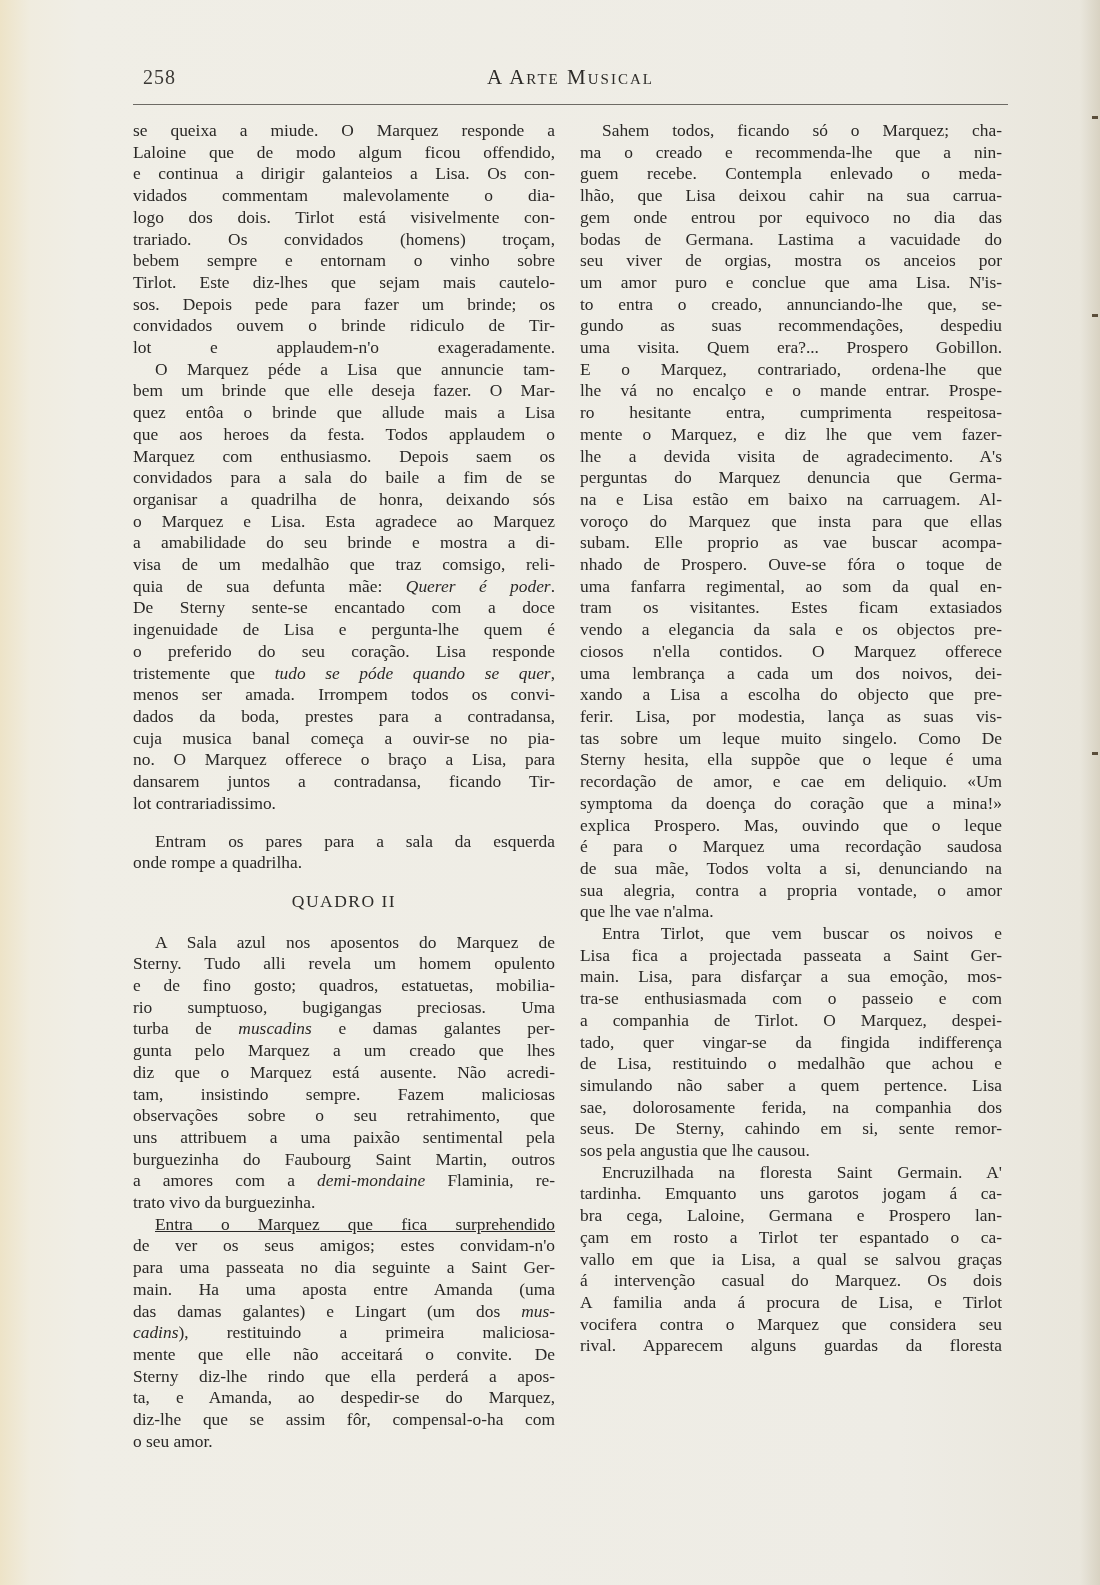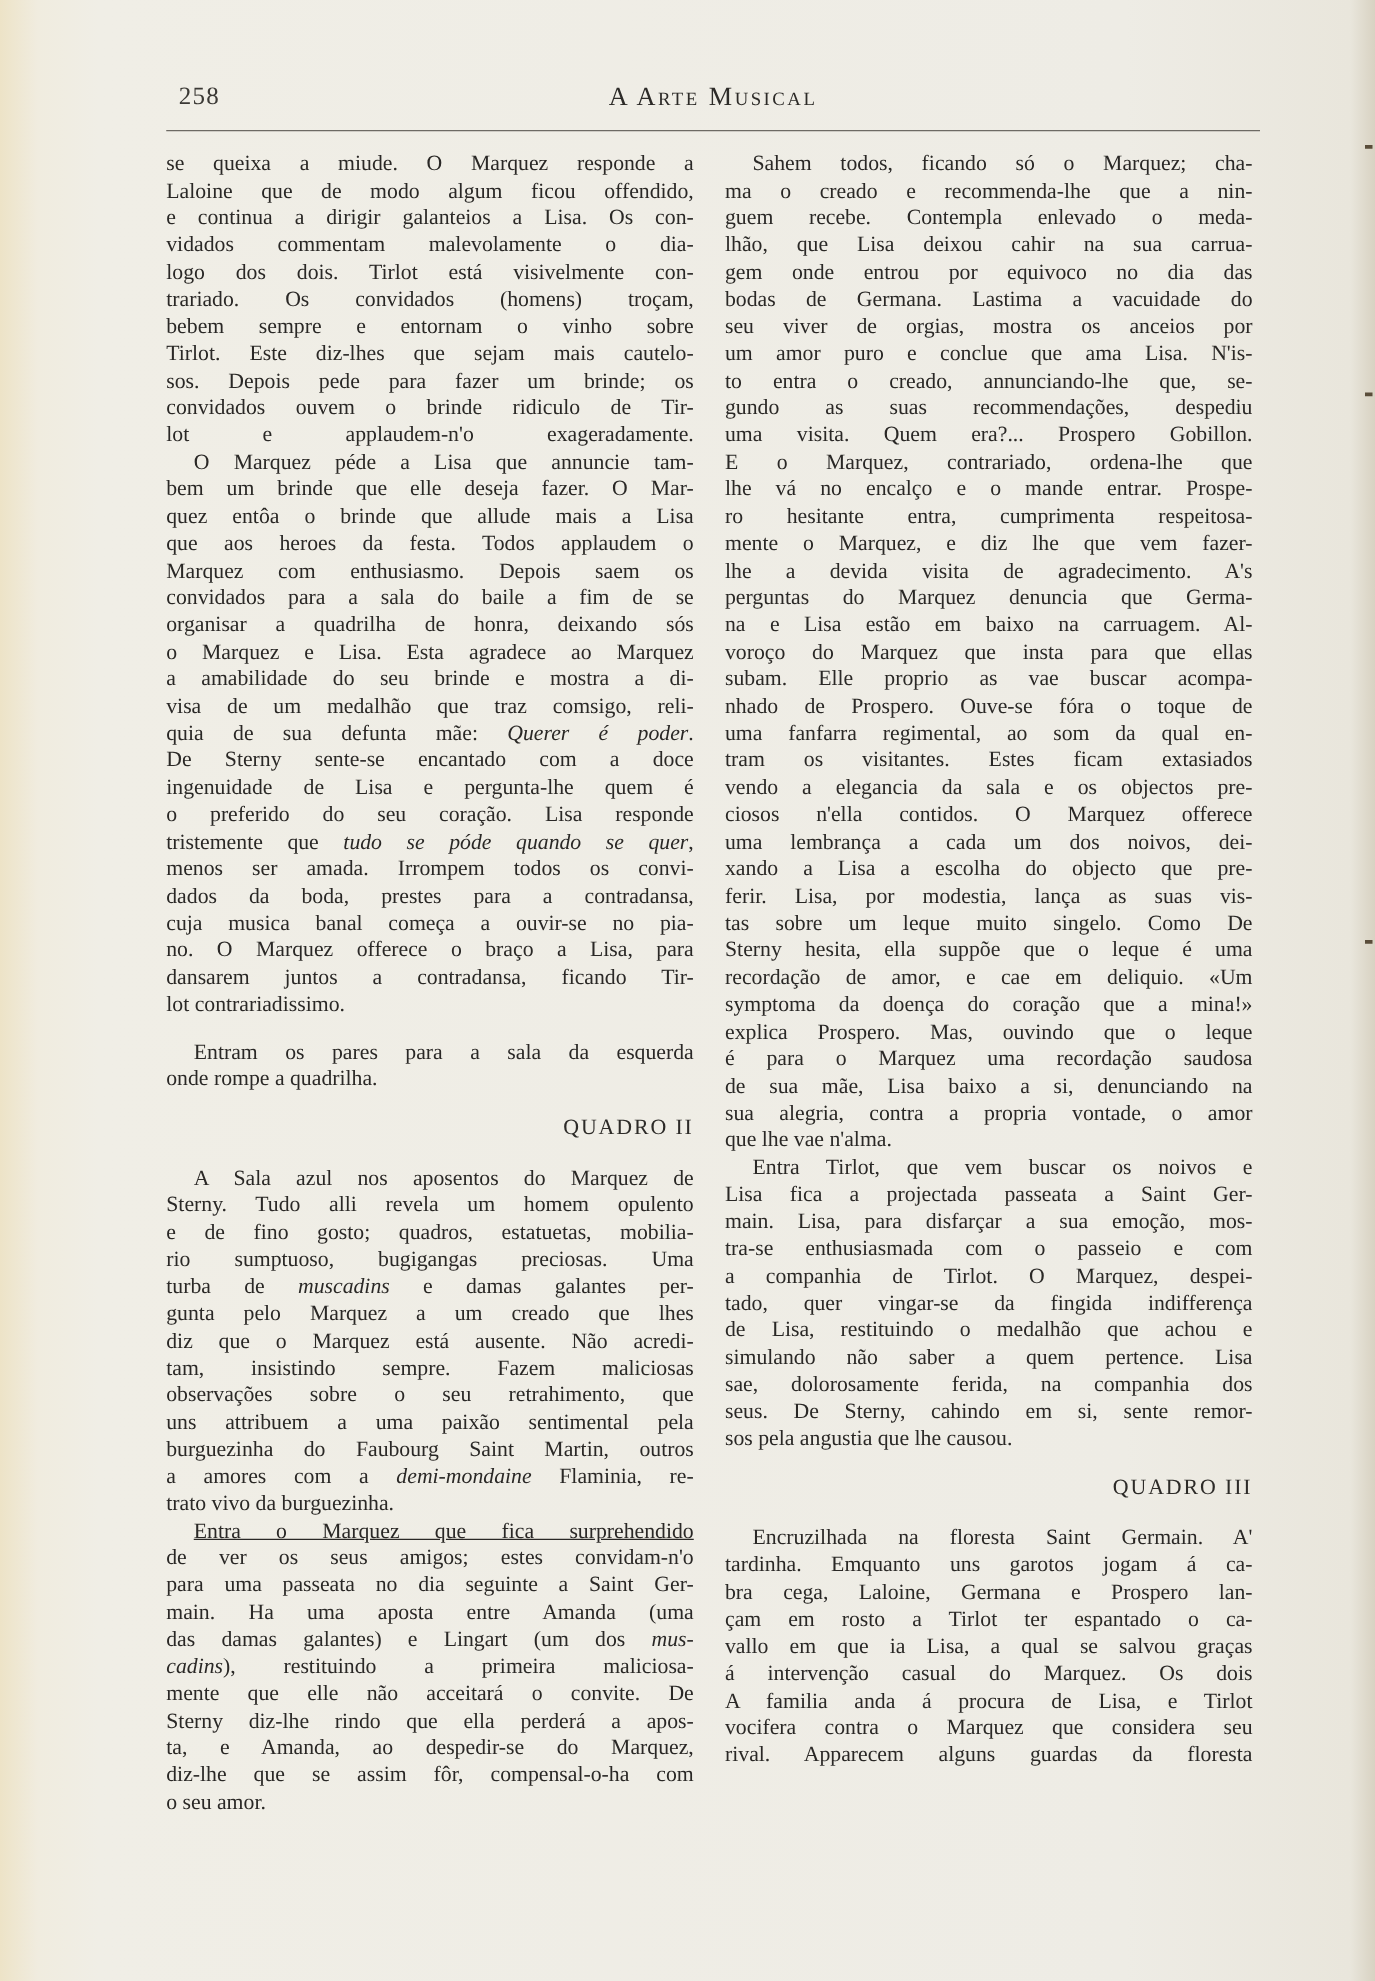--- a/index.html
+++ b/index.html
@@ -31,21 +31,21 @@
   .column {
     position: absolute; top: 120px; width: 422px;
     font-size: 17.4px; line-height: 21.7px; text-align: justify;
   }
   .col-left { left: 133px; }
   .col-right { left: 580px; }
   .column p { margin: 0; }
   .line { display: block; text-align: justify; text-align-last: justify; white-space: nowrap; }
   .line.last { text-align-last: left; }
   .section-heading {
-    text-align: right; font-size: 17.5px; letter-spacing: 1.5px;
+    text-align: center; font-size: 17.5px; letter-spacing: 1.5px;
     margin: 17px 0 19px 0; color: #2d2b28;
   }
   em { font-style: italic; }
   .edge-mark {
     position: absolute; right: 2px; width: 6px; height: 3px; background: #5a4d3a;
   }
 </style>
 </head>
 <body>
 
@@ -130,39 +130,38 @@
         <span class="line">ciosos n'ella contidos. O Marquez offerece</span>
         <span class="line">uma lembrança a cada um dos noivos, dei-</span>
         <span class="line">xando a Lisa a escolha do objecto que pre-</span>
         <span class="line">ferir. Lisa, por modestia, lança as suas vis-</span>
         <span class="line">tas sobre um leque muito singelo. Como De</span>
         <span class="line">Sterny hesita, ella suppõe que o leque é uma</span>
         <span class="line">recordação de amor, e cae em deliquio. «Um</span>
         <span class="line">symptoma da doença do coração que a mina!»</span>
         <span class="line">explica Prospero. Mas, ouvindo que o leque</span>
         <span class="line">é para o Marquez uma recordação saudosa</span>
-        <span class="line">de sua mãe, Lisa baixo a si, denunciando na</span>
+        <span class="line">de sua mãe, Todos volta a si, denunciando na</span>
         <span class="line">sua alegria, contra a propria vontade, o amor</span>
         <span class="line last">que lhe vae n'alma.</span>
       </p>
     <p id="rp2">
         <span class="line" style="padding-left: 22px;">Entra Tirlot, que vem buscar os noivos e</span>
         <span class="line">Lisa fica a projectada passeata a Saint Ger-</span>
         <span class="line">main. Lisa, para disfarçar a sua emoção, mos-</span>
         <span class="line">tra-se enthusiasmada com o passeio e com</span>
         <span class="line">a companhia de Tirlot. O Marquez, despei-</span>
         <span class="line">tado, quer vingar-se da fingida indifferença</span>
         <span class="line">de Lisa, restituindo o medalhão que achou e</span>
         <span class="line">simulando não saber a quem pertence. Lisa</span>
         <span class="line">sae, dolorosamente ferida, na companhia dos</span>
         <span class="line">seus. De Sterny, cahindo em si, sente remor-</span>
         <span class="line last">sos pela angustia que lhe causou.</span>
       </p>
 
-    <div class="section-heading">QUADRO III</div>
 
     <p id="rp3">
         <span class="line" style="padding-left: 22px;">Encruzilhada na floresta Saint Germain. A'</span>
         <span class="line">tardinha. Emquanto uns garotos jogam á ca-</span>
         <span class="line">bra cega, Laloine, Germana e Prospero lan-</span>
         <span class="line">çam em rosto a Tirlot ter espantado o ca-</span>
         <span class="line">vallo em que ia Lisa, a qual se salvou graças</span>
         <span class="line">á intervenção casual do Marquez. Os dois</span>
         <span class="line">A familia anda á procura de Lisa, e Tirlot</span>
         <span class="line">vocifera contra o Marquez que considera seu</span>

